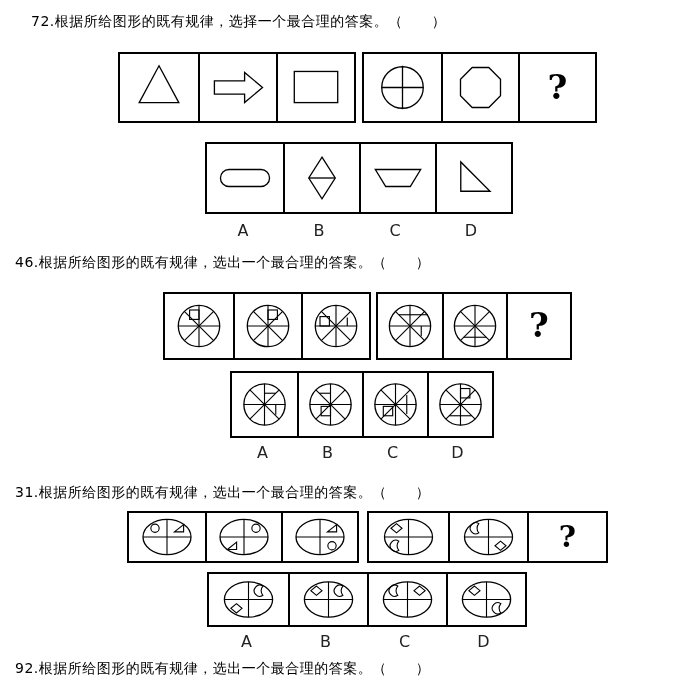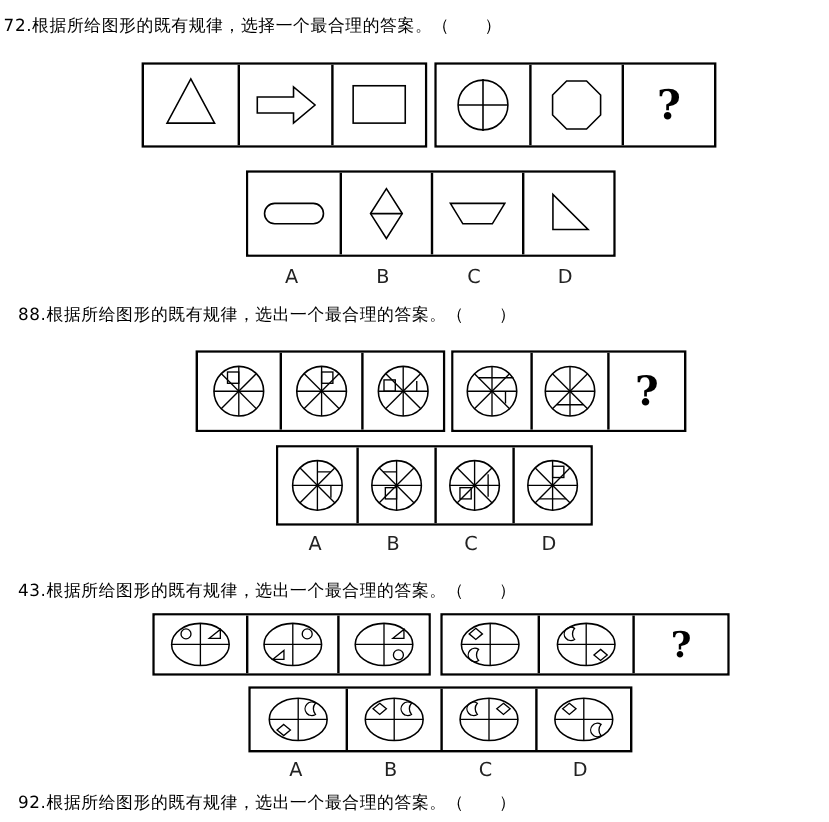--- a/index.html
+++ b/index.html
@@ -26,21 +26,21 @@
     font-family:"DejaVu Sans","Liberation Sans",sans-serif;
   }
   .labels span{display:inline-block;text-align:center;}
   svg{display:block;}
 </style>
 </head>
 <body>
 
 <div>
 
-  <div class="qtext" style="left:3px;top:13px;">72.根据所给图形的既有规律，选择一个最合理的答案。（　　）</div>
+  <div class="qtext" style="left:31px;top:13px;">72.根据所给图形的既有规律，选择一个最合理的答案。（　　）</div>
   <div class="strip" style="left:118px;top:52px;">
       <div class="cell" style="width: 78px; height: 67px;">
         <svg viewBox="-39 -35.5 78 71" width="74" height="67">
           <g fill="none" stroke="#000" stroke-width="1.4">
             <polygon points="0,-23 21,16 -21,16"></polygon>
           </g>
         </svg>
       </div>
       <div class="cell" style="width: 78px; height: 67px;">
         <svg viewBox="-39 -35.5 78 71" width="74" height="67">
@@ -113,21 +113,21 @@
         </svg>
       </div>
     </div>
   <div class="labels" style="left:205px;top:221px;">
       <span style="width: 76px;">A</span>
       <span style="width: 76px;">B</span>
       <span style="width: 76px;">C</span>
       <span style="width: 76px;">D</span>
     </div>
 
-  <div class="qtext" style="left:15px;top:254px;">88.根据所给图形的既有规律，选出一个最合理的答案。（　　）</div>
+  <div class="qtext" style="left:15px;top:254px;">46.根据所给图形的既有规律，选出一个最合理的答案。（　　）</div>
   <div class="strip" style="left:163px;top:292px;">
       <div class="cell" style="width: 68px; height: 64px;">
         <svg viewBox="-34 -34 68 68" width="64" height="64">
           <g fill="none" stroke="#000" stroke-width="1.4">
             <circle r="22"></circle>
             <line x1="-22" y1="0" x2="22" y2="0" stroke-width="1.2"></line>
             <line x1="0" y1="-22" x2="0" y2="22" stroke-width="1.2"></line>
             <line x1="-15.6" y1="-15.6" x2="15.6" y2="15.6" stroke-width="1.2"></line>
             <line x1="-15.6" y1="15.6" x2="15.6" y2="-15.6" stroke-width="1.2"></line>
             <rect x="-10" y="-17" width="10" height="10" stroke-width="1.2"></rect>
@@ -248,21 +248,21 @@
         </svg>
       </div>
     </div>
   <div class="labels" style="left:230px;top:443px;">
       <span style="width: 65px;">A</span>
       <span style="width: 65px;">B</span>
       <span style="width: 65px;">C</span>
       <span style="width: 65px;">D</span>
     </div>
 
-  <div class="qtext" style="left:15px;top:484px;">43.根据所给图形的既有规律，选出一个最合理的答案。（　　）</div>
+  <div class="qtext" style="left:15px;top:484px;">31.根据所给图形的既有规律，选出一个最合理的答案。（　　）</div>
   <div class="strip" style="left:127px;top:511px;">
       <div class="cell" style="width: 76px; height: 48px;">
         <svg viewBox="-38 -26 76 52" width="72" height="48">
           <g fill="none" stroke="#000" stroke-width="1.4">
             <ellipse rx="26" ry="19"></ellipse>
             <line x1="-26" y1="0" x2="26" y2="0" stroke-width="1.2"></line>
             <line x1="0" y1="-19" x2="0" y2="19" stroke-width="1.2"></line>
             <g transform="translate(-13 -9.5)" stroke-width="1.2">
               <circle r="4.5"></circle>
             </g>

